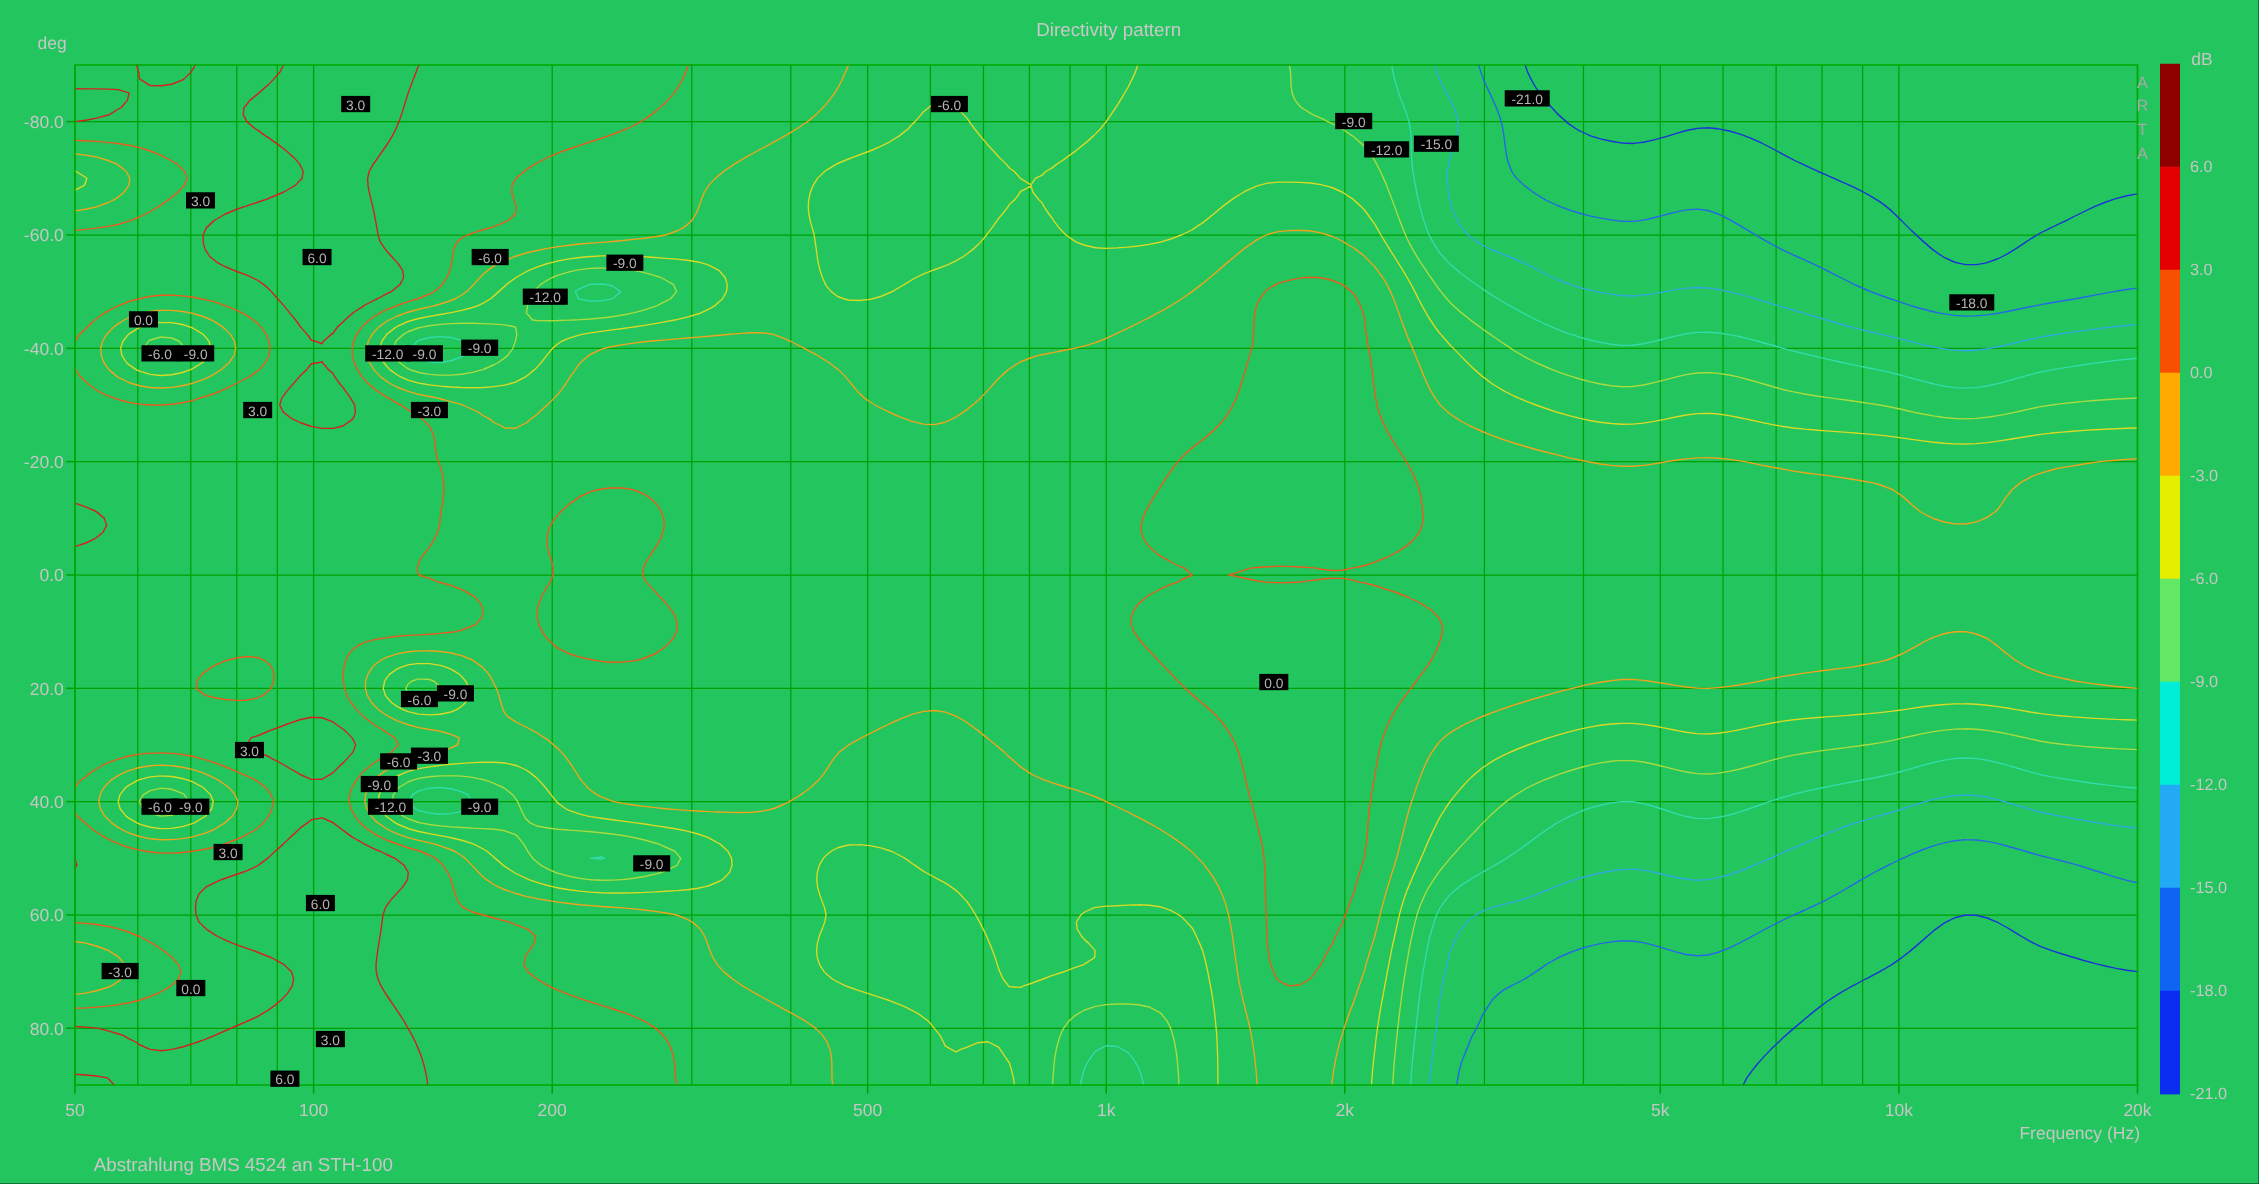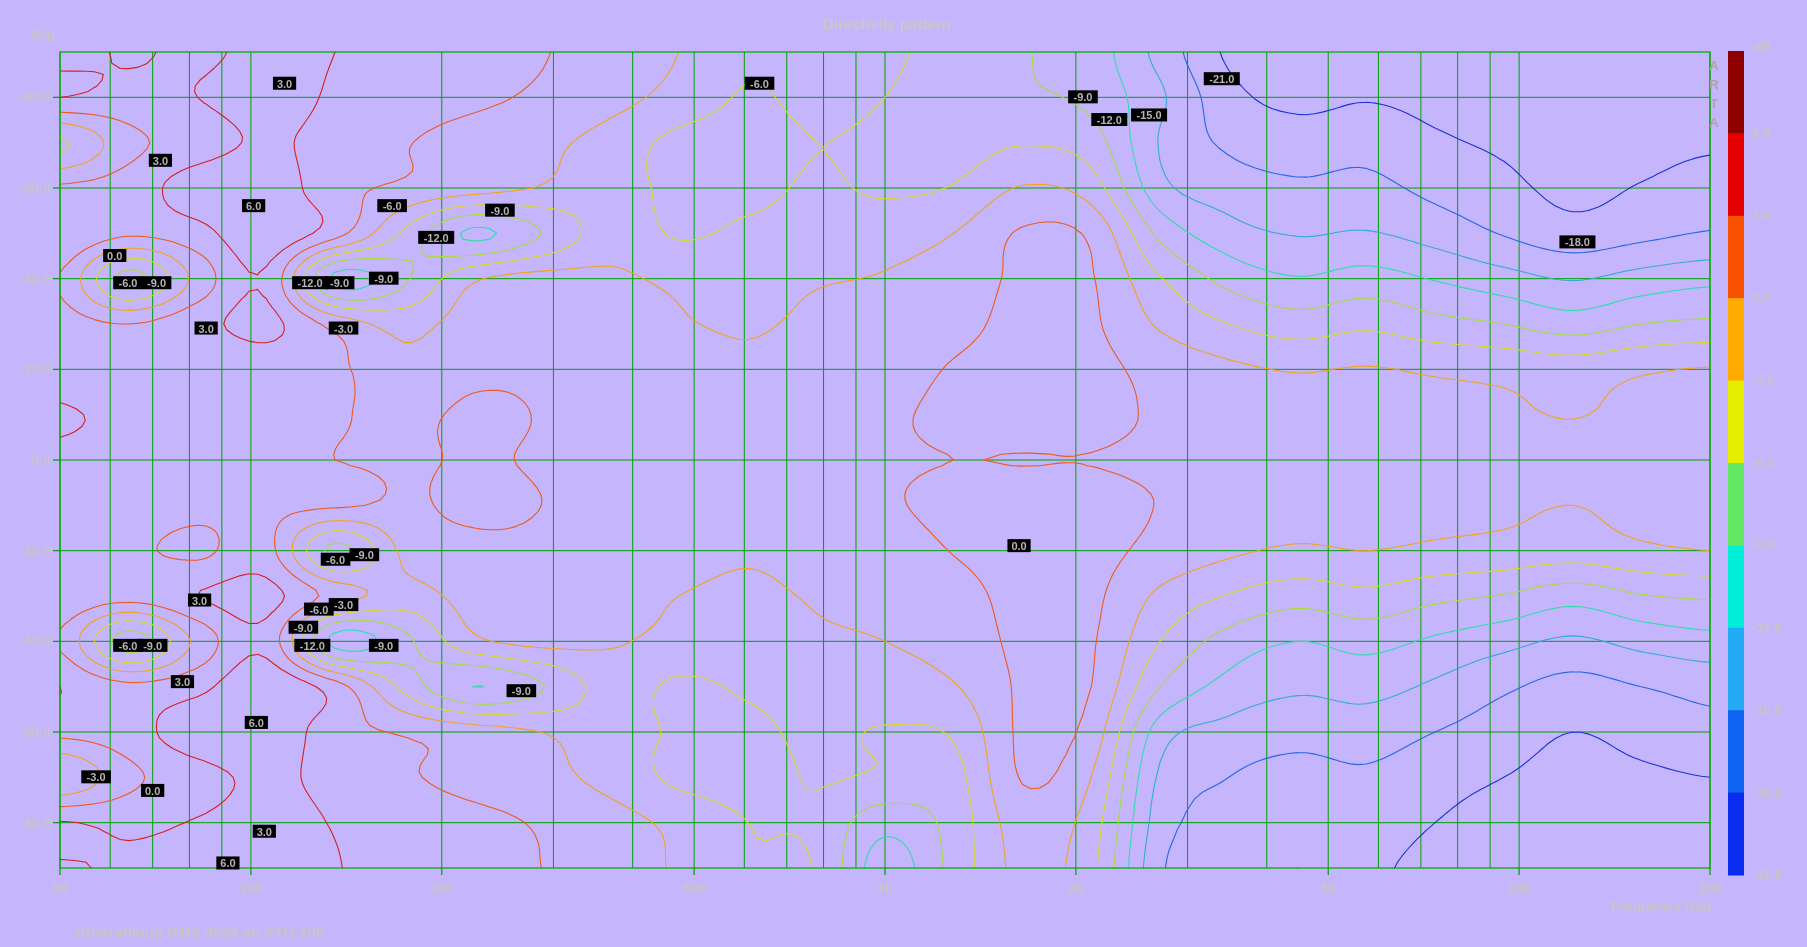--- a/index.html
+++ b/index.html
@@ -1,17 +1,17 @@
 <!DOCTYPE html>
 <html><head>
 <meta charset="utf-8">
 <style>
   html,body{margin:0;padding:0;background:#000;}
-  .screen{position:relative;width:1807px;height:947px;background:#c4b5fd;overflow:hidden;
-          font-family:"Liberation Sans","DejaVu Sans",sans-serif;font-weight:bold;}
+  .screen{position:relative;width:1807px;height:947px;background:#22c55e;overflow:hidden;
+          font-family:"Liberation Sans","DejaVu Sans",sans-serif;}
   svg{position:absolute;left:0;top:0;}
   svg text{font-family:"Liberation Sans","DejaVu Sans",sans-serif;}
 </style>
 </head>
 <body>
 
 <div class="screen">
   <svg id="plot" width="1807" height="947" viewBox="0 0 1807 947">
 
     <text id="t-title" x="887" y="29" font-size="15" fill="#c8c8c8" text-anchor="middle">Directivity pattern</text>

